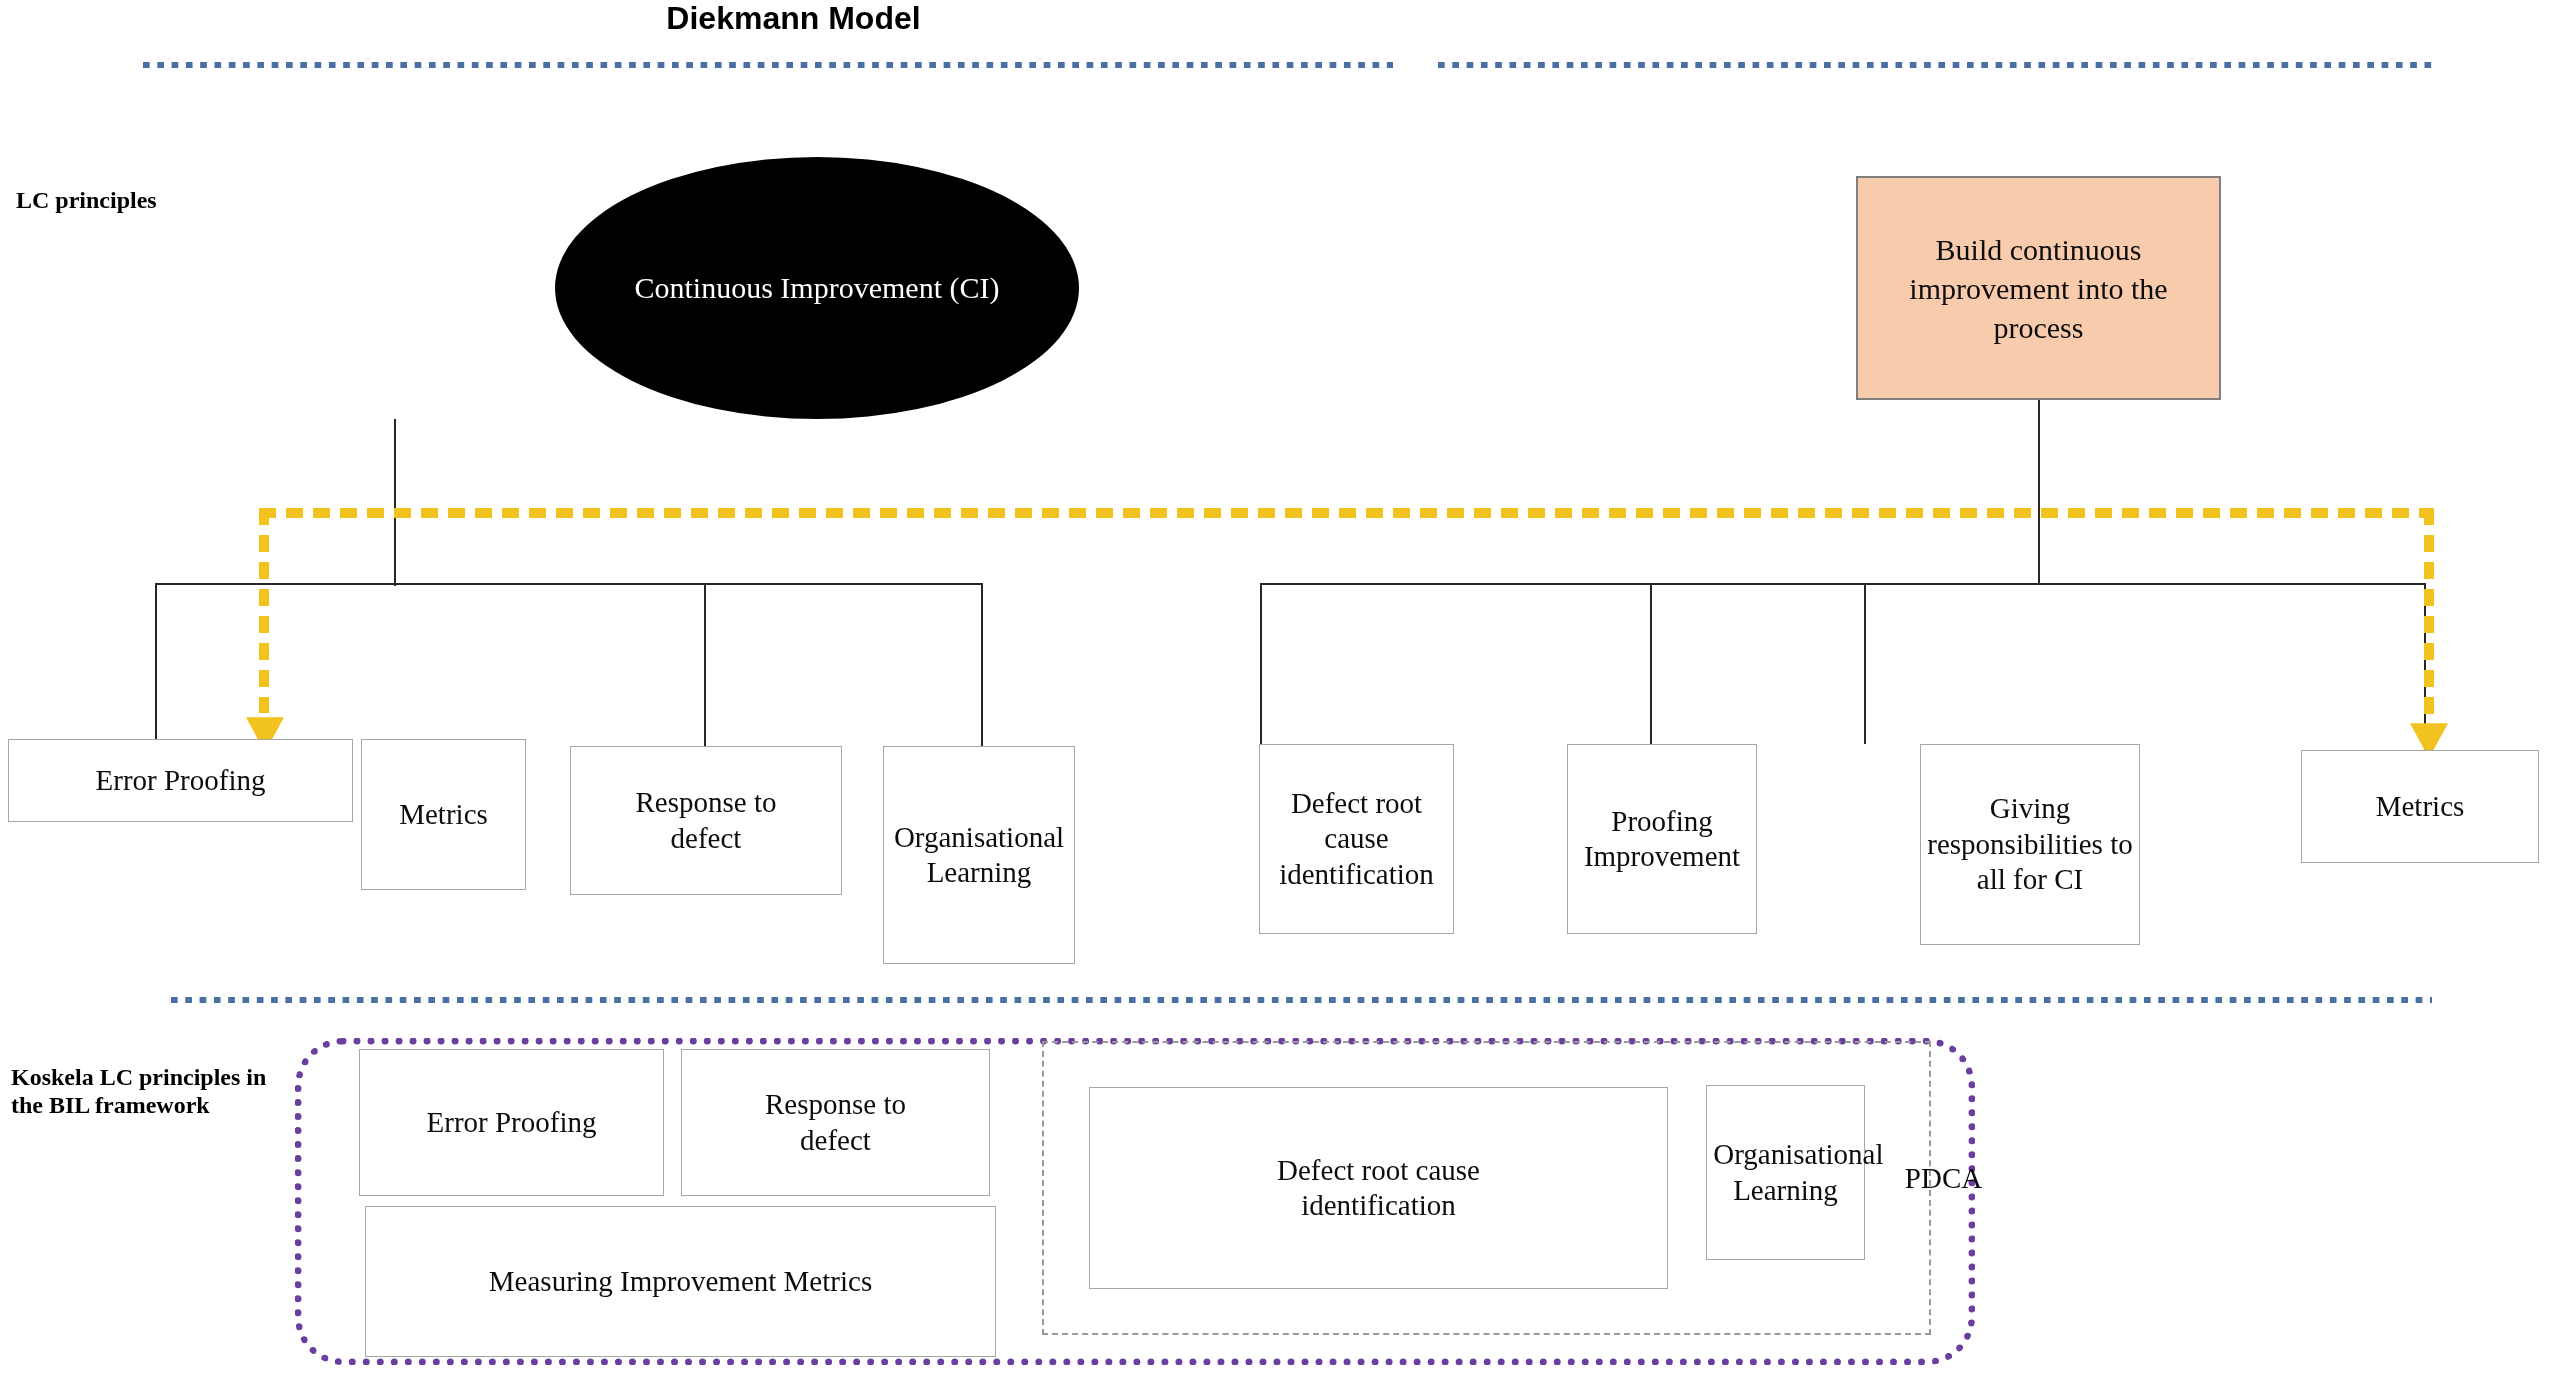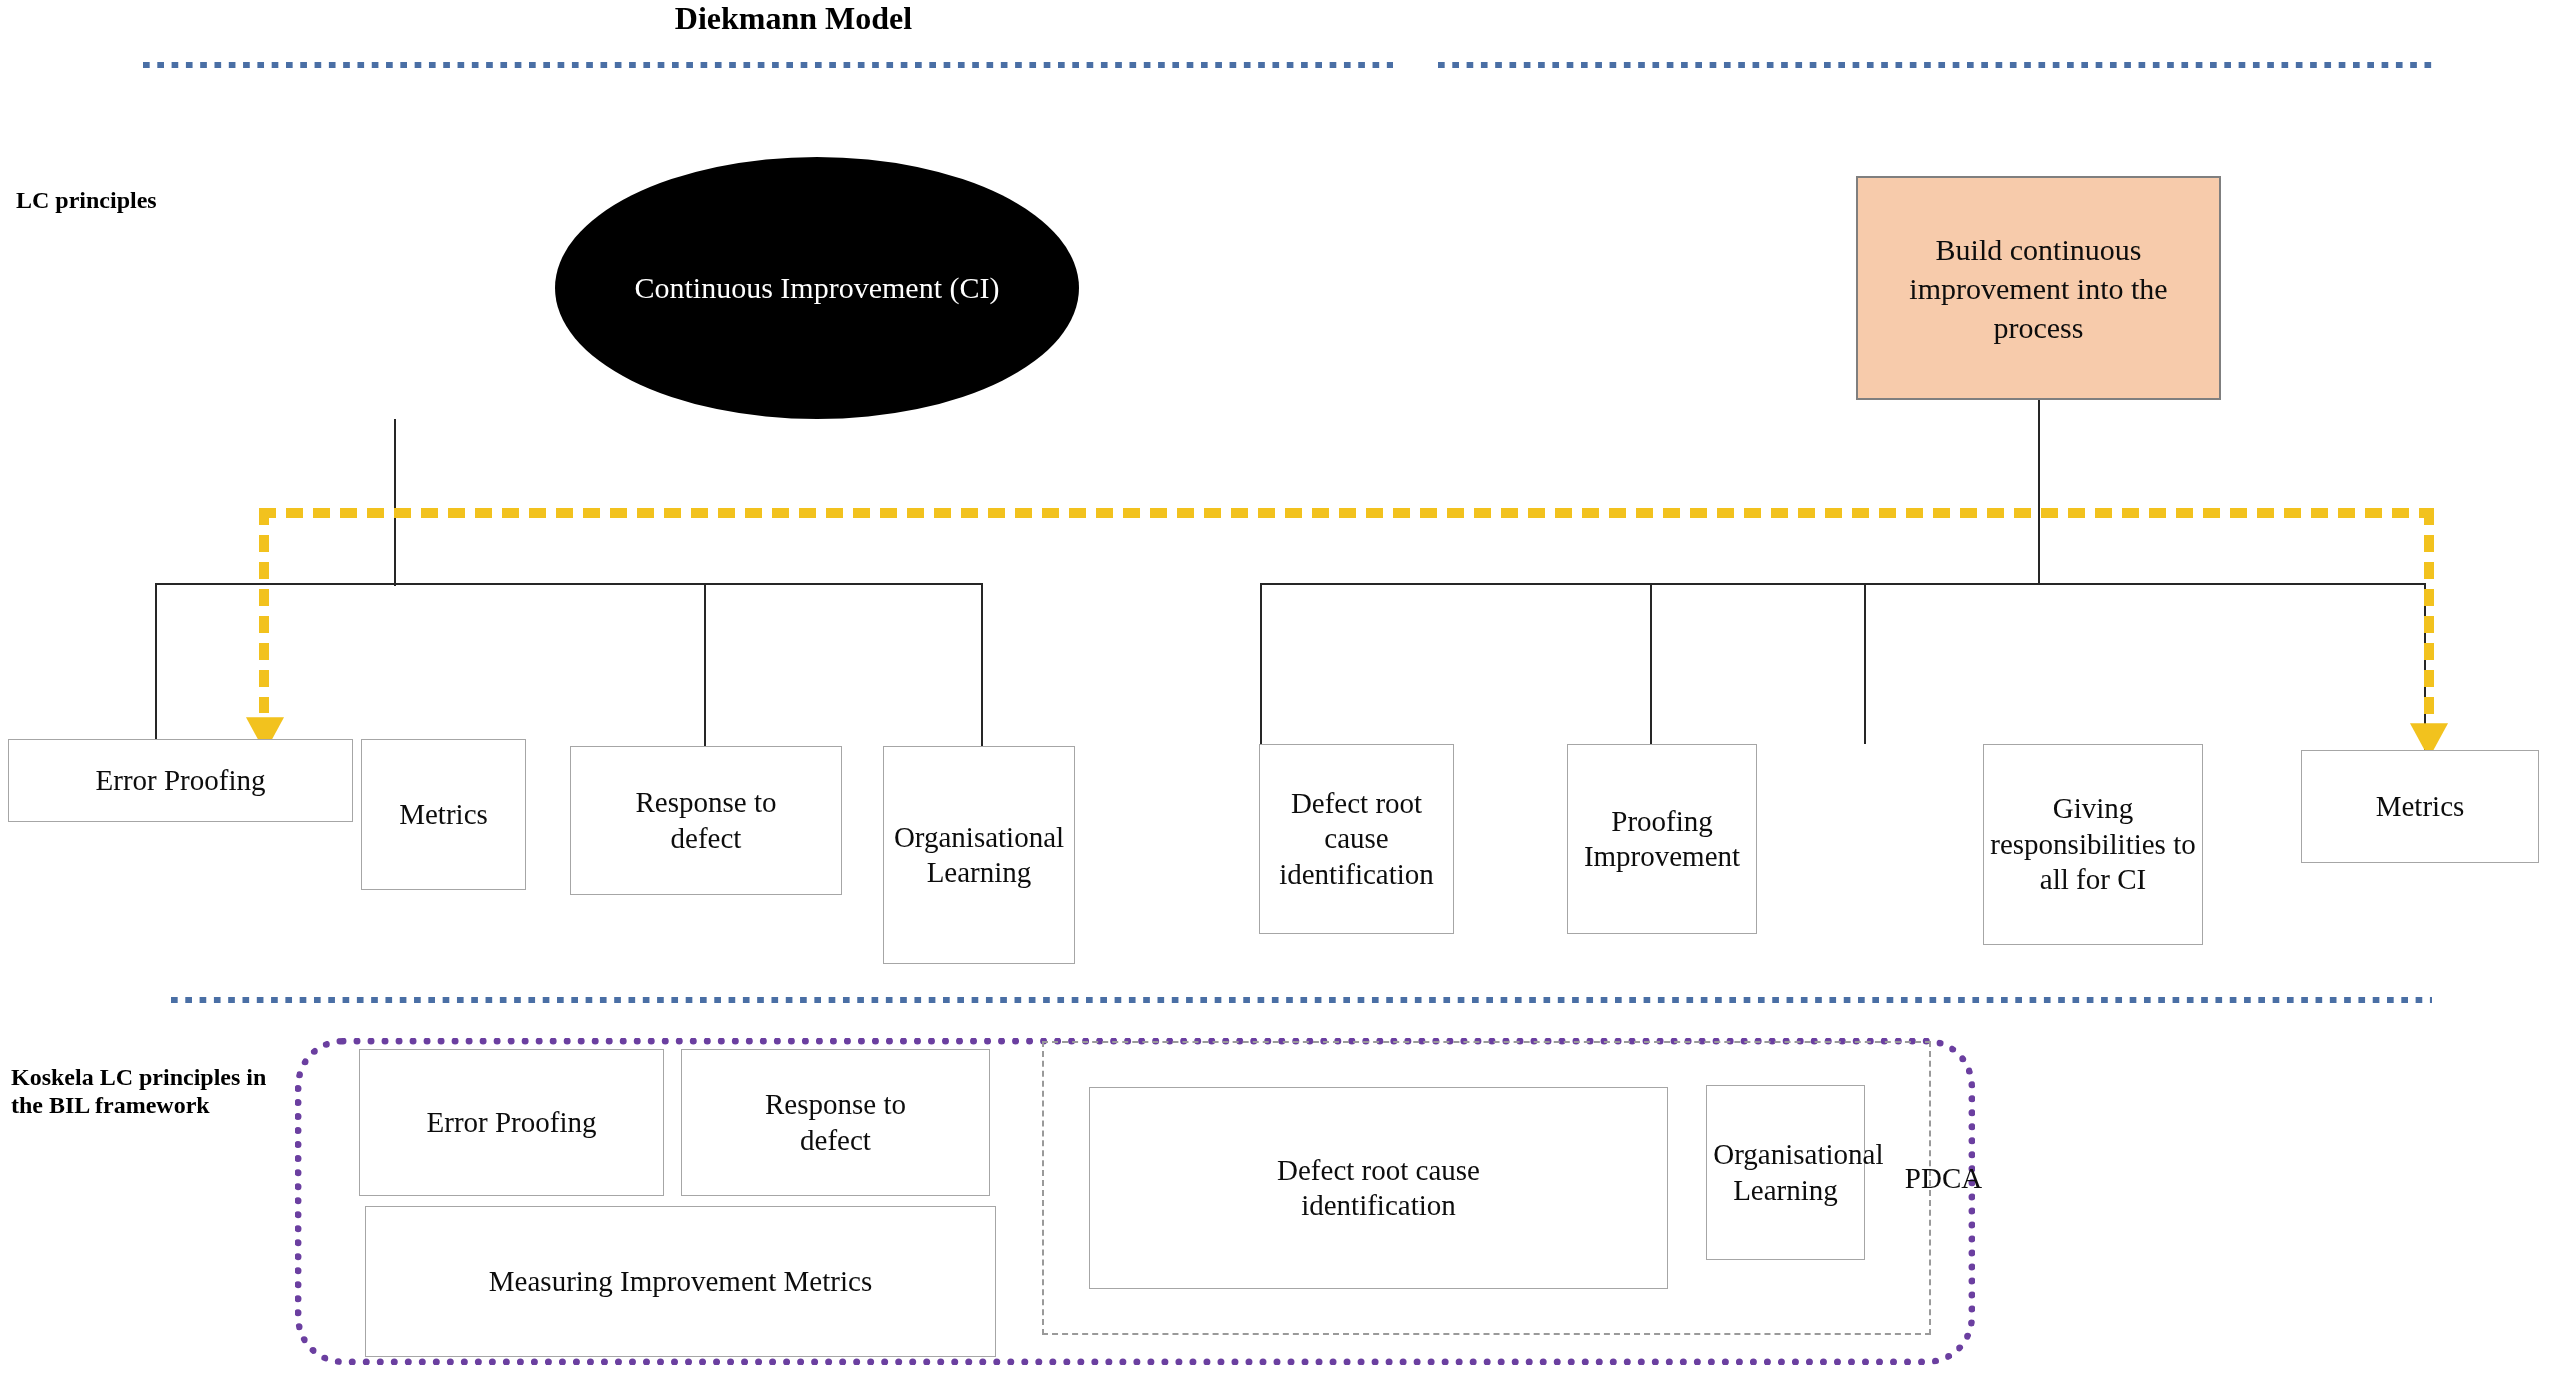--- a/index.html
+++ b/index.html
@@ -1,20 +1,20 @@
 <!DOCTYPE html>
 <html style="font-size:12.7px"><head>
 <meta charset="utf-8">
 <style>
   html,body{margin:0;padding:0;background:#fff;}
   #root{position:relative;width:2576px;height:1376px;background:#ffffff;
         font-family:"Liberation Serif","DejaVu Serif",serif;overflow:hidden;}
   .abs{position:absolute;}
   .hdr{font-weight:bold;font-size:32px;color:#000;text-align:center;
-       font-family:Liberation Serif, serif;}
+       font-family:Liberation Sans, sans-serif;}
   .rowlabel{font-weight:bold;font-size:24px;color:#000;line-height:1.18;
             font-family:"Liberation Serif","DejaVu Serif",serif;}
   .blue-dot{height:5.6px;background-image:linear-gradient(to right,#4a6fa5 0 7.1px,transparent 7.1px 14.3px);
             background-size:14.3px 5.6px;background-repeat:repeat-x;}
   .yellow-dash-h{height:9.5px;background-image:linear-gradient(to right,#f2c21e 0 17.5px,transparent 17.5px 27px);
             background-size:27px 9.5px;background-repeat:repeat-x;}
   .yellow-dash-v{width:9.5px;background-image:linear-gradient(to bottom,#f2c21e 0 17.5px,transparent 17.5px 27px);
             background-size:9.5px 27px;background-repeat:repeat-y;}
   .nodebox{box-sizing:border-box;border:1.6px solid #a6a6a6;background:#ffffff;
            display:flex;align-items:center;justify-content:center;text-align:center;
@@ -87,21 +87,21 @@
   <div class="abs nodebox" style="left:883px;top:746px;width:192px;height:218px;">
     <span style="display:block;width:100%;">Organisational Learning</span>
   </div>
 
   <div class="abs nodebox" style="left:1259px;top:744px;width:195px;height:190px;">
     <span style="display:block;width:92%;">Defect root cause identification</span>
   </div>
   <div class="abs nodebox" style="left:1567px;top:744px;width:190px;height:190px;">
     <span style="display:block;width:100%;">Proofing Improvement</span>
   </div>
-  <div class="abs nodebox" style="left:1983px;top:744px;width:220px;height:201px;">
+  <div class="abs nodebox" style="left:1920px;top:744px;width:220px;height:201px;">
     <span style="display:block;width:100%;">Giving responsibilities to all for CI</span>
   </div>
   <div class="abs nodebox" style="left:2301px;top:750px;width:238px;height:113px;">
     <span>Metrics</span>
   </div>
 
   <div class="abs blue-dot" style="left:171px;top:997px;width:2261px;"></div>
 
   <div class="abs rowlabel" style="left:11px;top:1063px;width:262px;">Koskela LC principles in the BIL framework</div>
 

